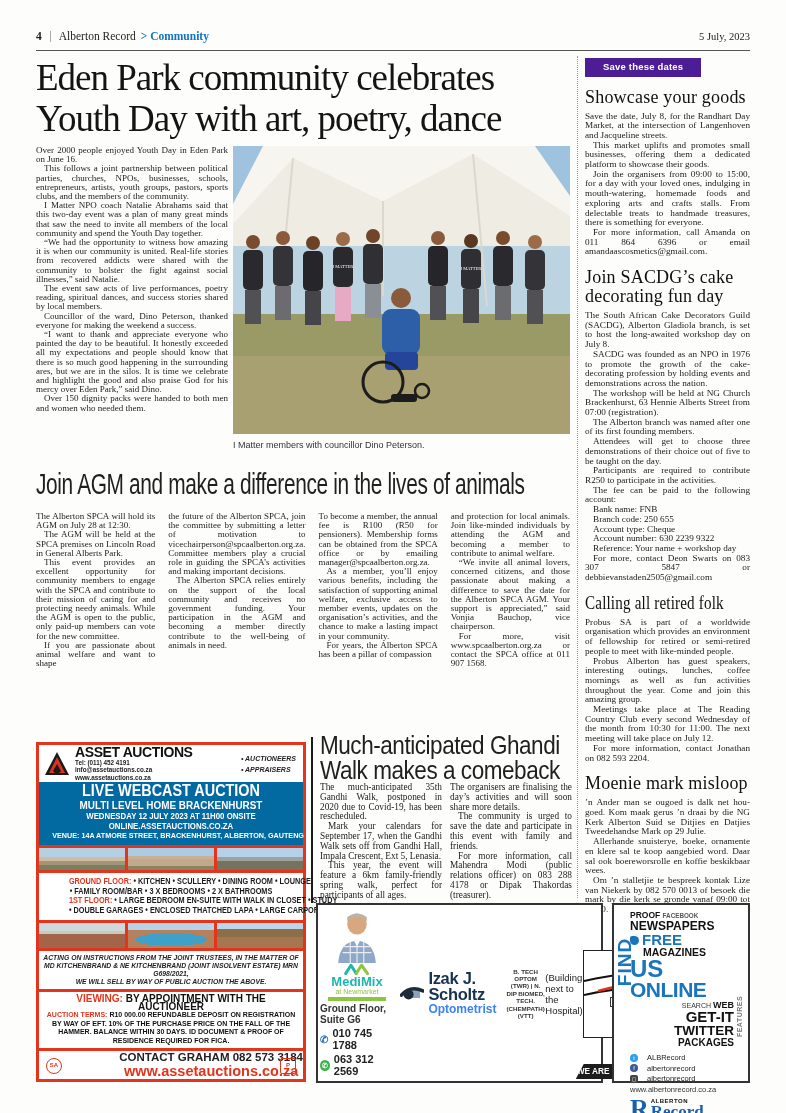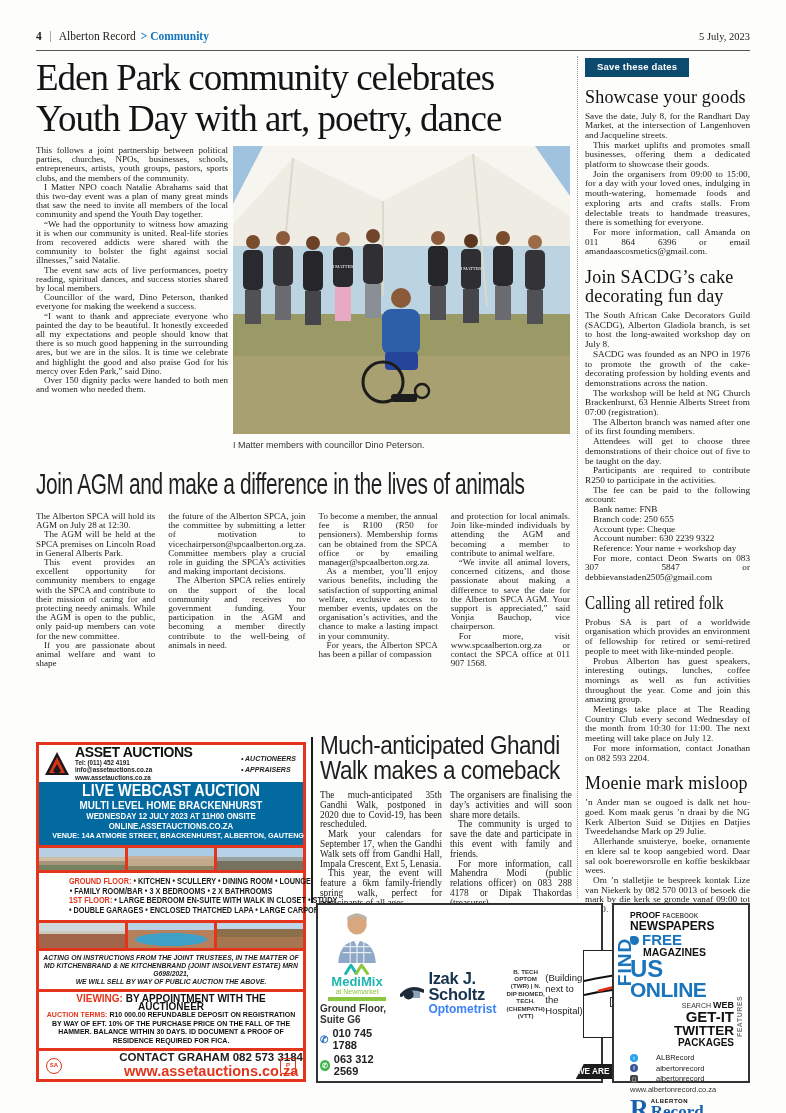--- a/index.html
+++ b/index.html
@@ -30,31 +30,31 @@
 
   
   .agm-head{position:absolute;left:36px;top:470px;width:540px;overflow:visible}
   .sansHead{display:inline-block;font:29px/1 "Liberation Sans",sans-serif;color:#1f1f1f;letter-spacing:-0.5px;transform:scaleX(.72);transform-origin:0 50%;white-space:nowrap}
   .agm-cols{position:absolute;left:36px;top:512px;width:534px;display:flex;gap:13px}
   .agm-cols .col{flex:1}
 
   
   .vdots{position:absolute;left:577px;top:56px;height:842px;border-left:1px dotted #999}
   .sidebar{position:absolute;left:585px;top:56px;width:165px}
-  .badge{display:inline-block;background:#0c4a6e;color:#fff;font:bold 9.5px/1 "Liberation Sans",sans-serif;padding:4px 12px 5px;letter-spacing:.2px}
+  .badge{display:inline-block;background:#4c1d95;color:#fff;font:bold 9.5px/1 "Liberation Sans",sans-serif;padding:4px 18px 5px;letter-spacing:.2px}
   .sbh{font-weight:normal;font-size:18px;line-height:19px;margin:11px 0 5px;color:#101010;font-family:"Liberation Serif",serif;letter-spacing:.2px}
   .sbh .one{display:inline-block;white-space:nowrap;transform-origin:0 50%}
   .sbh .sc84{transform:scaleX(.84)}
   .sb-body{font-size:9.2px;line-height:9.7px}
 
   
   .ghandi-sep{position:absolute;left:311px;top:737px;width:2px;height:166px;background:#1a1a1a}
   .ghandi{position:absolute;left:320px;top:733px;width:252px}
   .gh-line{display:block;font:25px/25px "Liberation Sans",sans-serif;color:#1f1f1f;letter-spacing:-0.5px;transform:scaleX(.9);transform-origin:0 50%;white-space:nowrap}
-  .gh-cols{display:flex;gap:8px;margin-top:8px}
+  .gh-cols{display:flex;gap:8px;margin-top:0}
   .gh-cols .col{flex:1}
   .ghandi .body{font-size:9.3px;line-height:9.8px}
 
   
   .aa{position:absolute;left:36px;top:742px;width:270px;height:340px;border:3px solid #e2351b;background:#fff;display:flex;flex-direction:column;font-family:"Liberation Sans",sans-serif}
   .aa-head{height:37px;display:flex;align-items:center;padding:2px 5px;gap:5px}
   .aa-title{font-weight:bold;font-size:14px;letter-spacing:-0.4px;line-height:13px;color:#111}
   .aa-contact{font-weight:bold;font-size:6.3px;line-height:7.2px;color:#222}
   .aa-roles{margin-left:auto;font-style:italic;font-weight:bold;font-size:7px;line-height:11px;color:#222;text-align:left;padding-right:2px}
   .aa-red{background:#0369a1;color:#fff;text-align:center;padding:0 0 4px}
@@ -124,21 +124,21 @@
   .fu-free{display:flex;align-items:center;gap:3px;font-size:15px;font-weight:bold;line-height:14px}
   .fu-mag{font-size:10.5px;font-weight:bold;color:#111;line-height:11px;margin-left:13px}
   .fu-us{font-size:24px;font-weight:bold;line-height:22px}
   .fu-online{font-size:21px;font-weight:bold;line-height:20px;letter-spacing:-0.5px}
   .fu-search{font-size:7px;color:#333;text-align:right;margin-right:8px}
   .fu-search b{font-size:9px;color:#111}
   .fu-getit{font-size:15px;font-weight:bold;color:#111;text-align:right;margin-right:8px;line-height:14px}
   .fu-tw{font-size:13.5px;font-weight:bold;color:#111;text-align:right;margin-right:8px;line-height:13px}
   .fu-pk{font-size:10px;font-weight:bold;color:#111;text-align:right;margin-right:8px;line-height:11px}
   .fu-drop{width:9px;height:9px;background:#1b75bc;border-radius:2px 50% 50% 50%}
-  .fu-soc{margin-top:5px;font-size:7.5px;color:#222;display:flex;align-items:center;gap:18px;line-height:9.5px}
+  .fu-soc{margin-top:5px;font-size:7.5px;color:#222;display:flex;align-items:center;gap:9px;line-height:9.5px}
   .soc-ic{width:8px;height:8px;border-radius:50%;color:#fff;font-size:5.5px;line-height:8px;text-align:center;display:inline-block}
   .tw{background:#2aa3ef}.fbk{background:#3b5998}.ig{background:#444;border-radius:2px}
   .fu-url{font-size:7.5px;color:#333;margin-top:1px}
   .fu-logo{margin-top:4px;display:flex;align-items:flex-start;gap:2px}
   .fu-logo .R{font-family:"Liberation Serif",serif;font-weight:bold;font-size:26px;line-height:22px;color:#1660b0}
   .fu-logo .stack{display:flex;flex-direction:column}
   .fu-logo .alb{font-size:6px;font-weight:bold;color:#111;letter-spacing:.5px}
   .fu-logo .rec{font-family:"Liberation Serif",serif;font-weight:bold;font-size:17px;line-height:15px;color:#1660b0}
 </style>
 </head>
@@ -150,20 +150,21 @@
   <span class="pub">Alberton Record</span>
   <span class="sec">&gt;</span>&nbsp;
   <span class="sec">Community</span>
   <span class="date">5 July, 2023</span>
 </div>
 <div class="hdr-rule"></div>
 
 <h1 class="headline" style="margin:0;font-weight:normal">Eden Park community celebrates Youth Day with art, poetry, dance</h1>
 
 <div class="eden-body body">
+  <p>Over 2000 people enjoyed Youth Day in Eden Park on June 16.</p>
   <p>This follows a joint partnership between political parties, churches, NPOs, businesses, schools, entrepreneurs, artists, youth groups, pastors, sports clubs, and the members of the community.</p>
   <p>I Matter NPO coach Natalie Abrahams said that this two-day event was a plan of many great minds that saw the need to invite all members of the local community and spend the Youth Day together.</p>
   <p>“We had the opportunity to witness how amazing it is when our community is united. Real-life stories from recovered addicts were shared with the community to bolster the fight against social illnesses,” said Natalie.</p>
   <p>The event saw acts of live performances, poetry reading, spiritual dances, and success stories shared by local members.</p>
   <p>Councillor of the ward, Dino Peterson, thanked everyone for making the weekend a success.</p>
   <p>“I want to thank and appreciate everyone who painted the day to be beautiful. It honestly exceeded all my expectations and people should know that there is so much good happening in the surrounding ares, but we are in the silos. It is time we celebrate and highlight the good and also praise God for his mercy over Eden Park,” said Dino.</p>
   <p>Over 150 dignity packs were handed to both men and women who needed them.</p>
 </div>
 
 <div class="photo">

